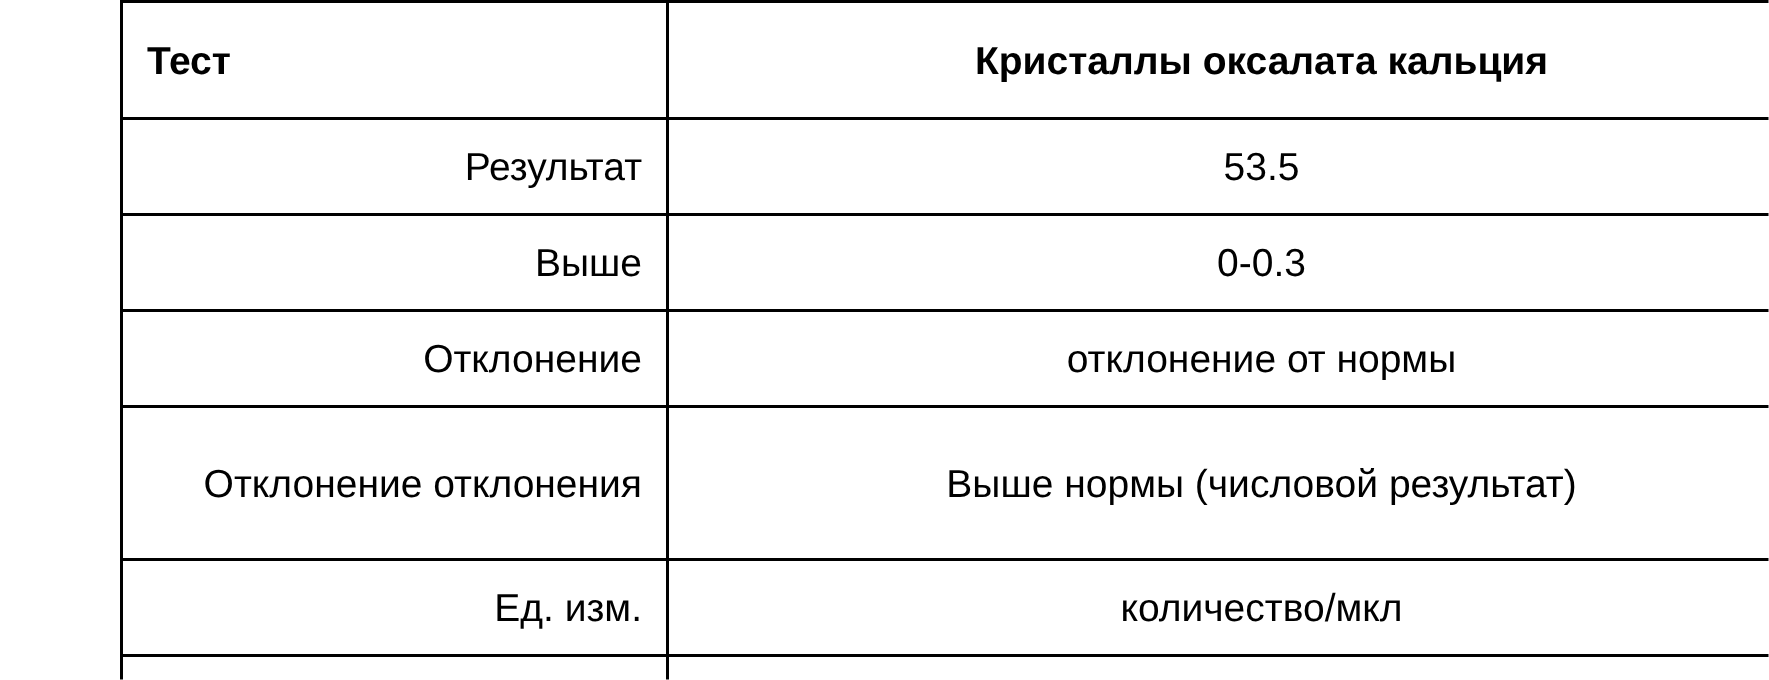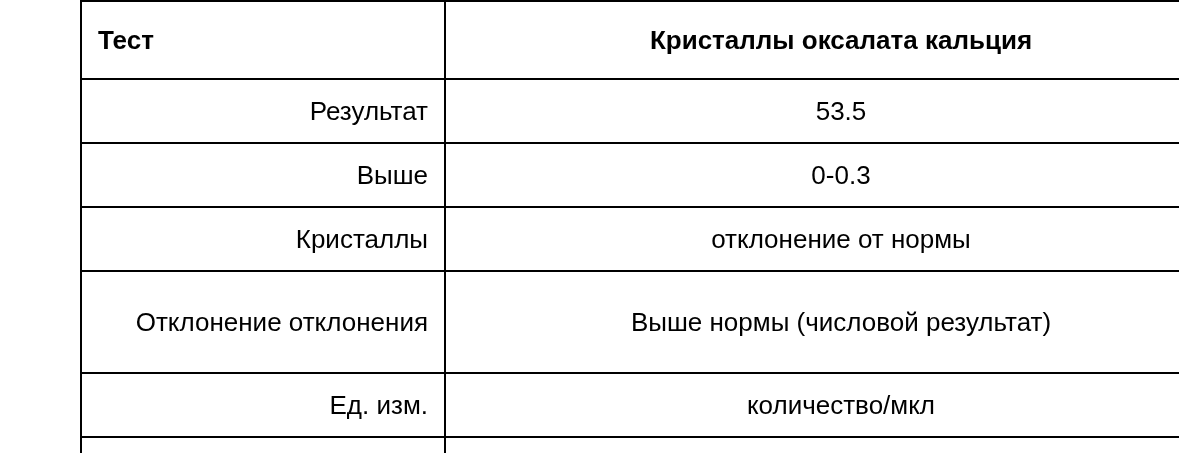--- a/index.html
+++ b/index.html
@@ -82,21 +82,21 @@
         </tr>
         <tr class="row-h2">
           <td class="label-cell">Результат</td>
           <td class="value-cell">53.5</td>
         </tr>
         <tr class="row-h2">
           <td class="label-cell">Выше</td>
           <td class="value-cell">0-0.3</td>
         </tr>
         <tr class="row-h2">
-          <td class="label-cell">Кристаллы</td>
+          <td class="label-cell">Отклонение</td>
           <td class="value-cell">отклонение от нормы</td>
         </tr>
         <tr class="row-tall">
           <td class="label-cell">Отклонение отклонения</td>
           <td class="value-cell">Выше нормы (числовой результат)</td>
         </tr>
         <tr class="row-h2">
           <td class="label-cell">Ед. изм.</td>
           <td class="value-cell">количество/мкл</td>
         </tr>

